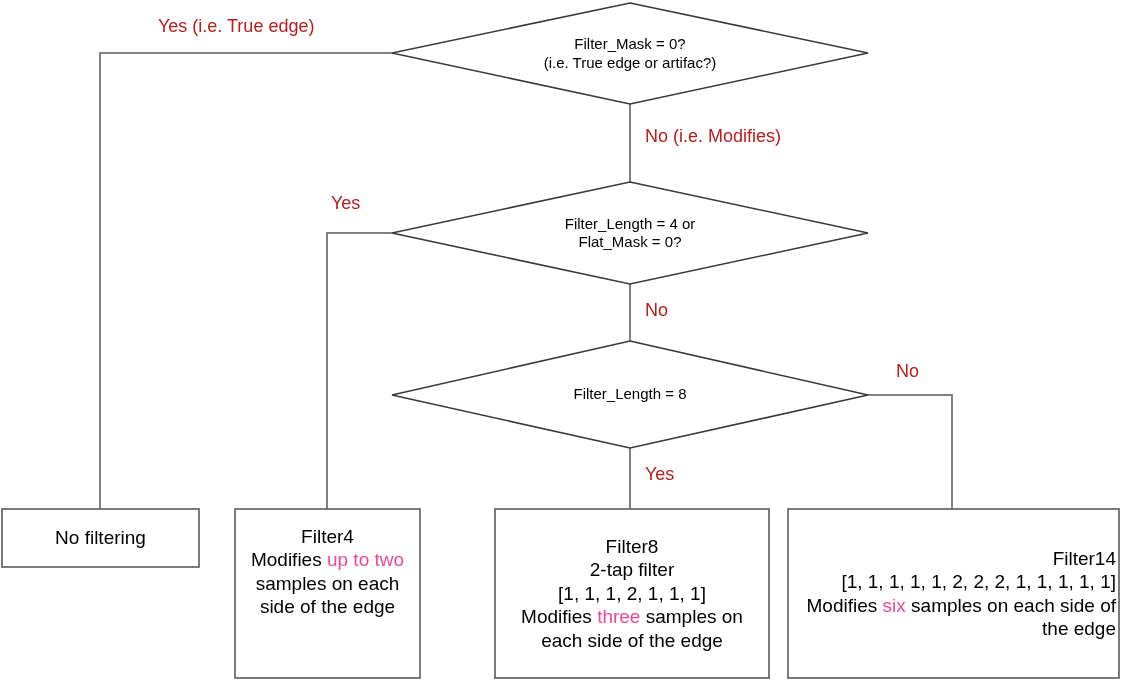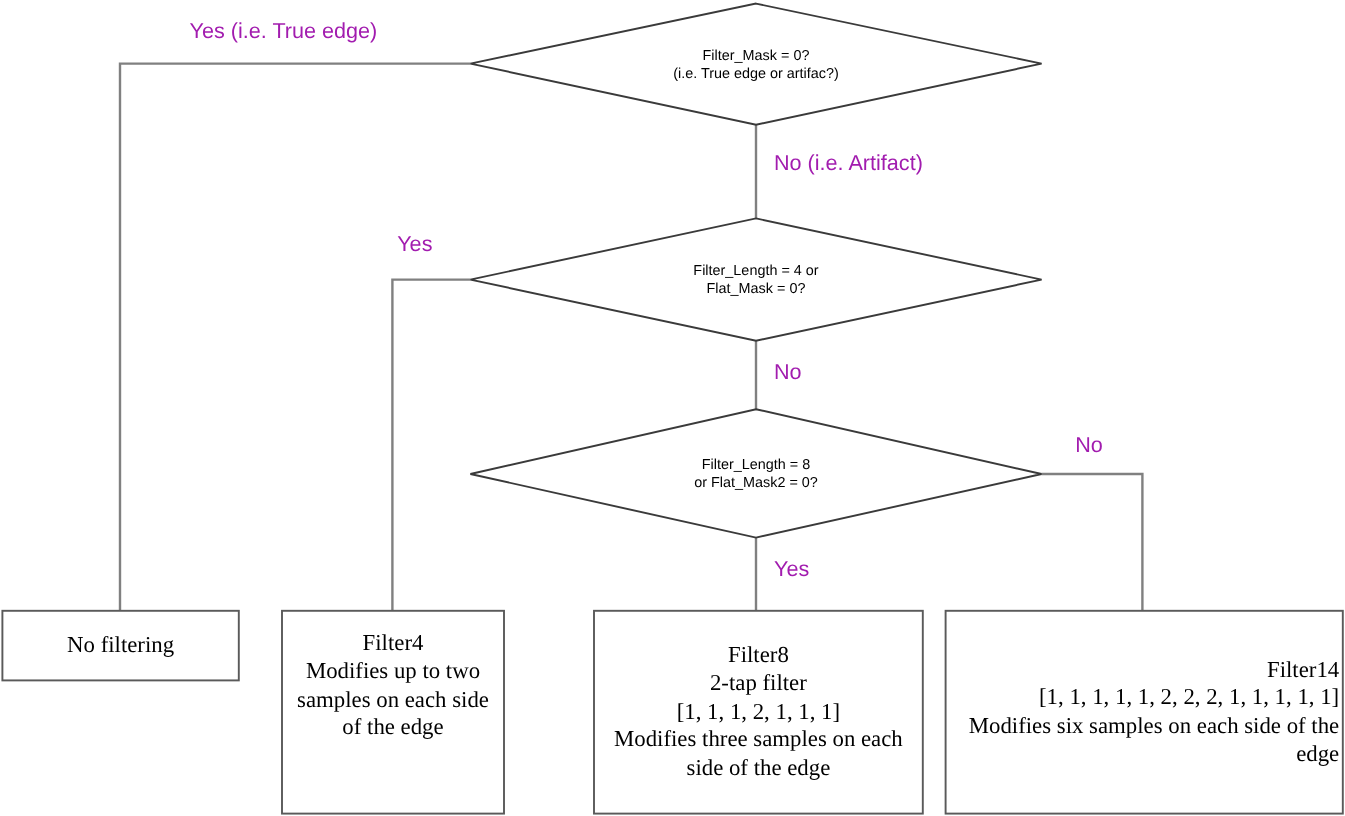--- a/index.html
+++ b/index.html
@@ -30,39 +30,38 @@
     flex-direction: column;
     align-items: center;
     justify-content: center;
     text-align: center;
     color: #000000;
     line-height: 1.23;
     white-space: nowrap;
     pointer-events: none;
   }
   .diamond-label {
-    font-size: 12px;
+    font-size: 15px;
   }
   .box-label {
     font-size: 19px;
     white-space: normal;
-    font-family: Liberation Serif, serif;
   }
   .box-label .ln {
     display: block;
     width: 100%;
   }
   .edge-label {
     position: absolute;
     font-size: 18px;
-    color: #a21caf;
+    color: #b91c1c;
     white-space: nowrap;
   }
   .hl {
-    color: #000000;
+    color: #ec4899;
   }
 </style>
 </head>
 <body>
 
 <div id="canvas">
 
   <svg class="layer" viewBox="0 0 1121 680" xmlns="http://www.w3.org/2000/svg">
 
     <path d="M 392 53 L 100 53 L 100 509" fill="none" stroke="#808080" stroke-width="2"></path>
@@ -97,26 +96,25 @@
     <span>(i.e. True edge or artifac?)</span>
   </div>
 
   <div class="node-text diamond-label" style="left:392px; top:182px; width:476px; height:102px;align-items:center;">
     <span>Filter_Length = 4 or</span>
     <span>Flat_Mask = 0?</span>
   </div>
 
   <div class="node-text diamond-label" style="left:392px; top:341px; width:476px; height:107px;">
     <span>Filter_Length = 8</span>
-    <span>or Flat_Mask2 = 0?</span>
   </div>
 
   <div class="edge-label" style="left:158px; top:16px;">Yes (i.e. True edge)</div>
 
-  <div class="edge-label" style="left:645px; top:126px;">No (i.e. Artifact)</div>
+  <div class="edge-label" style="left:645px; top:126px;">No (i.e. Modifies)</div>
 
   <div class="edge-label" style="left:331px; top:193px;">Yes</div>
 
   <div class="edge-label" style="left:645px; top:300px;">No</div>
 
   <div class="edge-label" style="left:896px; top:361px;">No</div>
 
   <div class="edge-label" style="left:645px; top:464px;">Yes</div>
 
   <div class="node-text box-label" style="left:2px; top:509px; width:197px; height:58px;">

